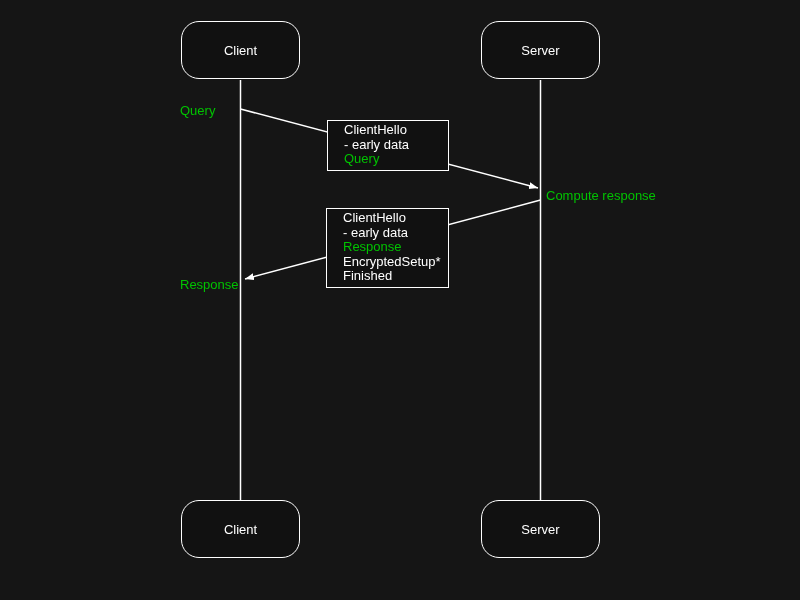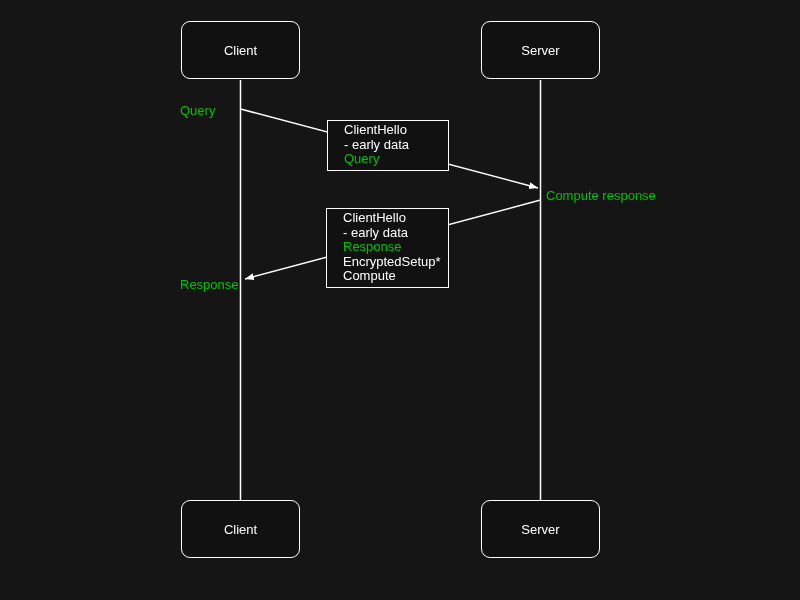--- a/index.html
+++ b/index.html
@@ -14,21 +14,21 @@
     background: #151515;
     font-family: "Liberation Sans", sans-serif;
     overflow: hidden;
   }
   .actor-box {
     position: absolute;
     width: 119px;
     height: 58px;
     box-sizing: border-box;
     border: 1.5px solid #ffffff;
-    border-radius: 9px;
+    border-radius: 18px;
     background: #111111;
     display: flex;
     align-items: center;
     justify-content: center;
     color: #ffffff;
     font-size: 13px;
     z-index: 3;
   }
   #actor-client-top  { left: 181px; top: 21px; }
   #actor-server-top  { left: 481px; top: 21px; }
@@ -107,16 +107,16 @@
     <span class="msg-line" data-color="white">ClientHello</span>
     <span class="msg-line" data-color="white">- early data</span>
     <span class="msg-line" data-color="green">Query</span>
   </div>
 
   <div class="msg-box" id="msg-box-2">
     <span class="msg-line" data-color="white">ClientHello</span>
     <span class="msg-line" data-color="white">- early data</span>
     <span class="msg-line" data-color="green">Response</span>
     <span class="msg-line" data-color="white">EncryptedSetup*</span>
-    <span class="msg-line" data-color="white">Compute</span>
+    <span class="msg-line" data-color="white">Finished</span>
   </div>
 
 </div>
 
 </body></html>

